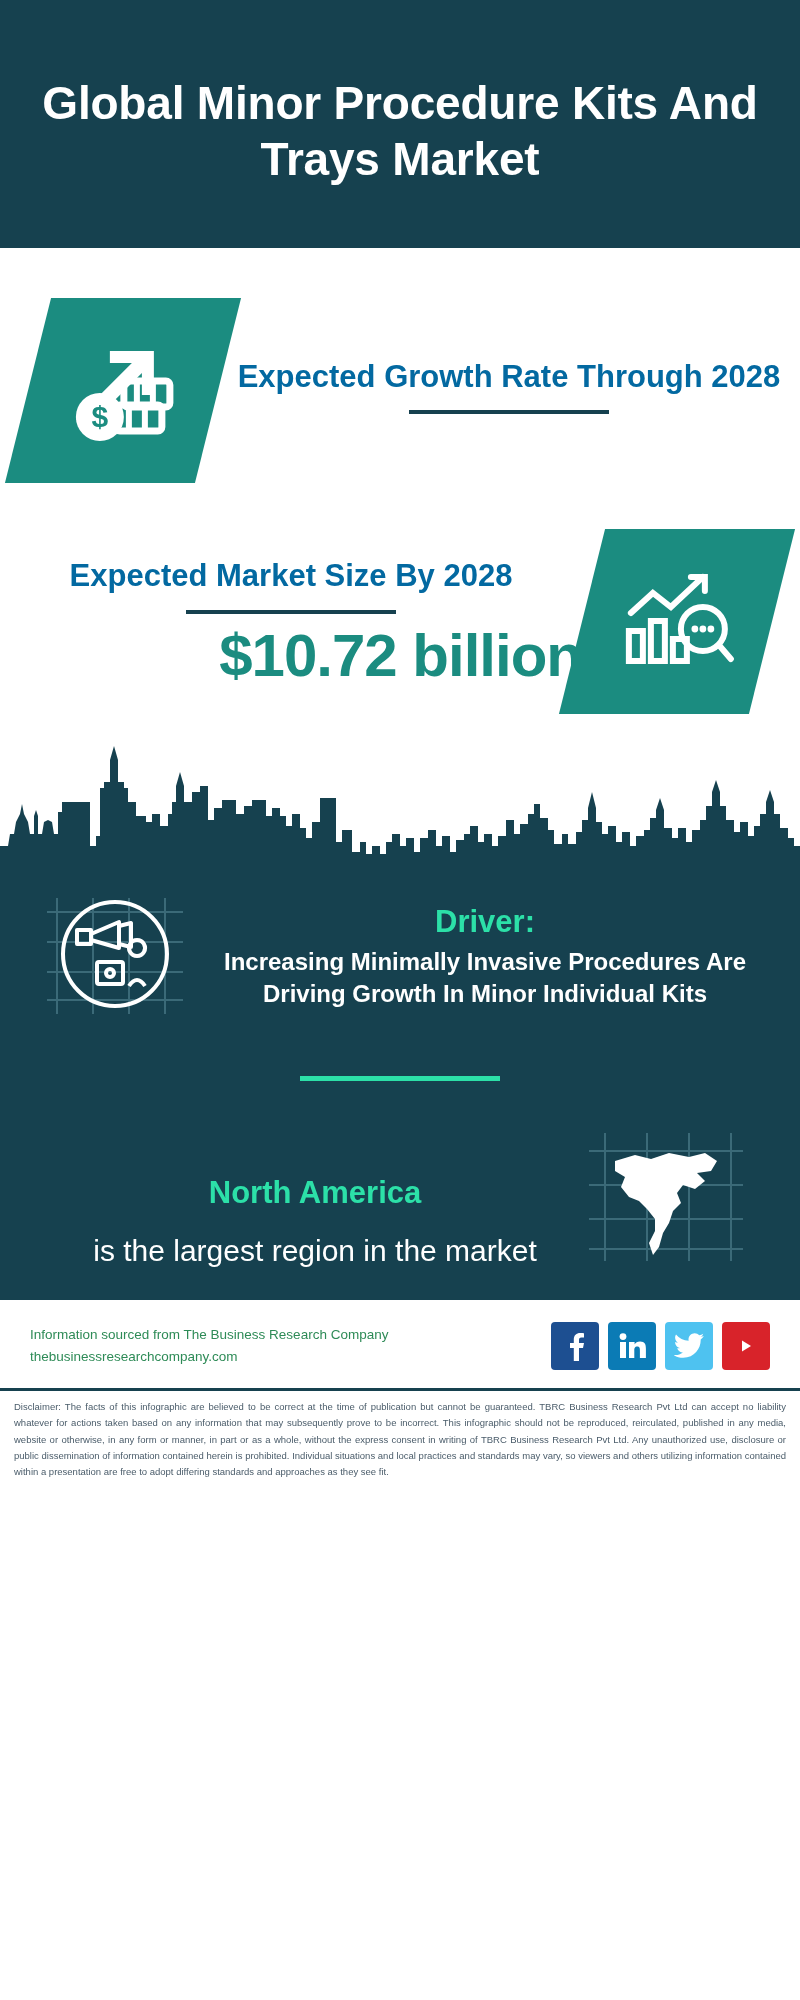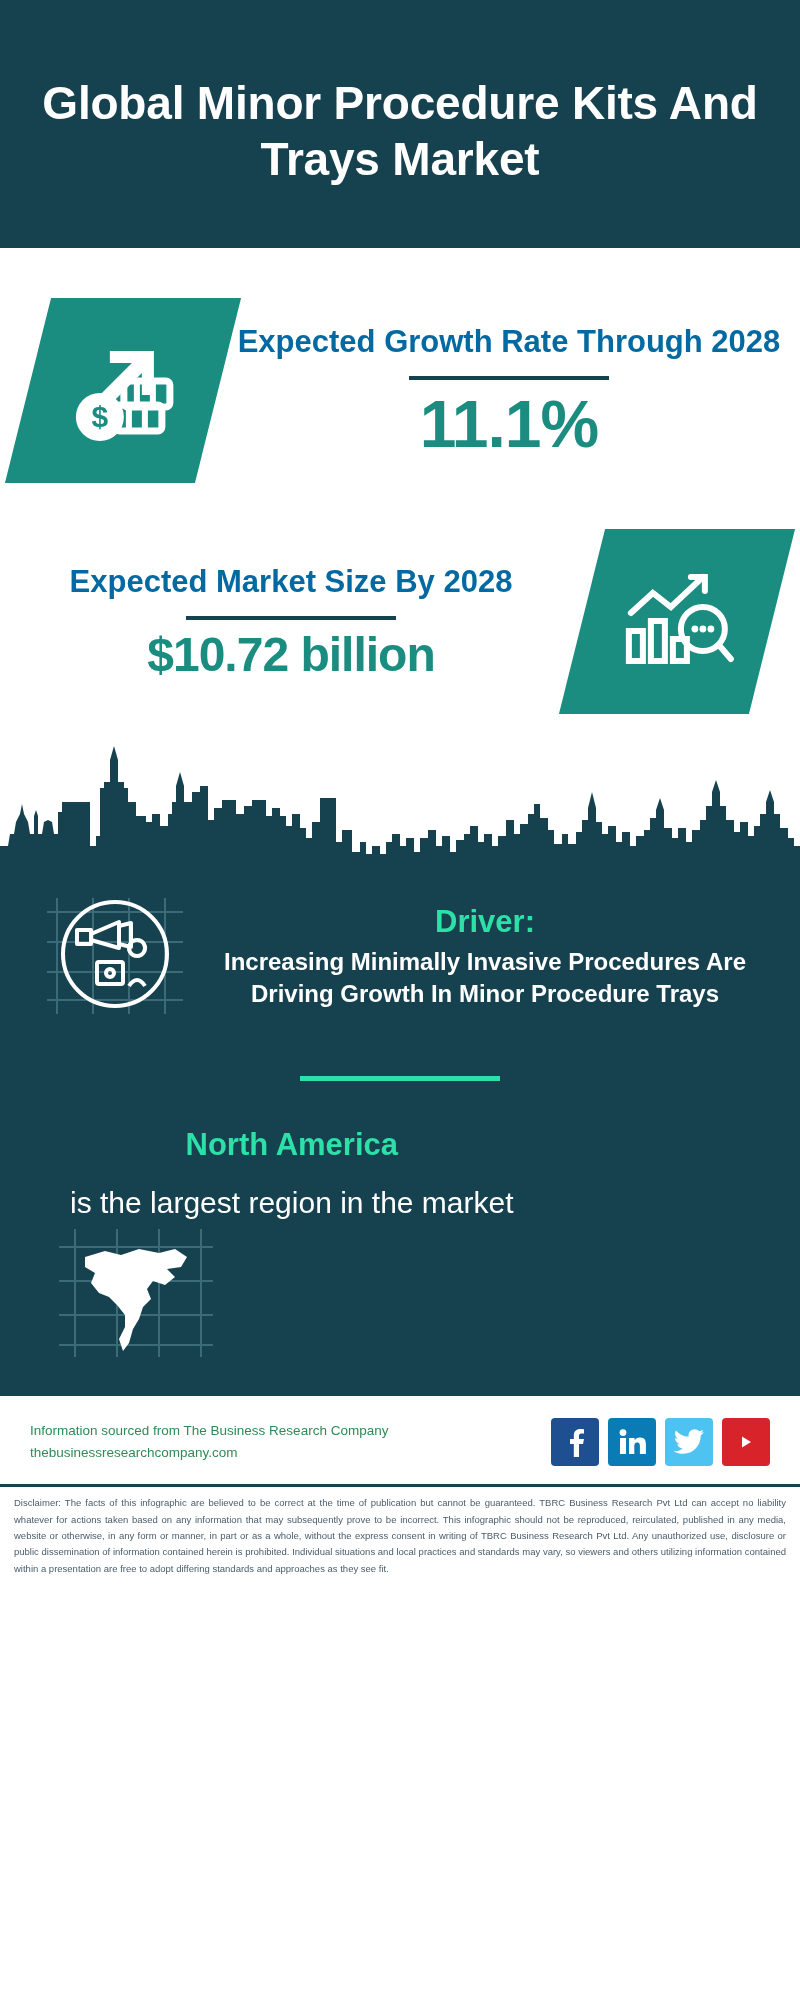--- a/index.html
+++ b/index.html
@@ -55,21 +55,21 @@
     margin:14px auto 10px;
   }
   .rule.wide { width:210px; }
   .stat-value {
     color:#1b8c80;
     font-weight:bold;
     font-size:66px;
     line-height:1.05;
     letter-spacing:-1px;
   }
-  .stat-value.small { font-size:48px; }
+  .stat-value.small { font-size:60px;text-align:right; }
 
   .row1 { margin-top:50px; padding-left:28px; }
   .row2 { margin-top:46px; padding-right:28px; }
 
   
   .skyline { display:block; width:800px; height:120px; margin-top:28px; }
 
   
   .dark {
     background:#16414f;
@@ -83,21 +83,21 @@
   .driver-title {
     color:#2ce0a8; font-weight:bold; font-size:31px; margin-bottom:6px;
   }
   .driver-body {
     color:#ffffff; font-weight:bold; font-size:24px; line-height:1.34;
   }
   .mid-rule {
     width:200px; height:5px; background:#2ce0a8;
     margin:52px auto 46px;
   }
-  .region-row { display:flex; align-items:flex-start; padding:0 30px;flex-direction:column; }
+  .region-row { display:flex; align-items:flex-end; padding:0 30px; }
   .region-text { flex:1; text-align:center; padding-left:40px; }
   .region-title { color:#2ce0a8; font-weight:bold; font-size:31px; }
   .region-sub {
     color:#ffffff; font-size:30px; line-height:1.34; margin-top:20px; font-weight:normal;
   }
   .region-ico { width:210px; flex:none; display:flex; justify-content:center; }
 
   
   .footer {
     background:#ffffff;
@@ -146,21 +146,20 @@
                 <rect x="78" y="72" width="6" height="26"></rect>
               <circle cx="36" cy="84" r="24"></circle>
               <text x="36" y="94" font-size="30" font-weight="bold" fill="#1b8c80" text-anchor="middle" font-family="Liberation Sans, sans-serif">$</text>
             </g>
           </svg>
         </span>
       </div>
       <div class="stat-text">
         <div class="stat-label">Expected Growth Rate Through 2028</div>
         <div class="rule"></div>
-        <div class="stat-value">11.1%</div>
       </div>
     </div>
 
     <div class="stat-row row2">
       <div class="stat-text">
         <div class="stat-label">Expected Market Size By 2028</div>
         <div class="rule wide"></div>
         <div class="stat-value small">$10.72 billion</div>
       </div>
       <div class="slant">
@@ -214,21 +213,21 @@
               <rect x="52" y="72" width="26" height="22" rx="2"></rect>
               <circle cx="65" cy="83" r="4"></circle>
               <path d="M92 66 a8 8 0 1 1 0.01 0"></path>
               <path d="M84 96 q8 -12 16 0"></path>
             </g>
           </svg>
         </span>
       </div>
       <div class="driver-text">
         <div class="driver-title">Driver:</div>
-        <div class="driver-body">Increasing Minimally Invasive Procedures Are Driving Growth In Minor Procedure Trays</div>
+        <div class="driver-body">Increasing Minimally Invasive Procedures Are Driving Growth In Minor Individual Kits</div>
       </div>
     </div>
 
     <div class="mid-rule"></div>
 
     <div class="region-row">
       <div class="region-text">
         <div class="region-title">North America</div>
         <div class="region-sub">is the largest region in the market</div>
       </div>

